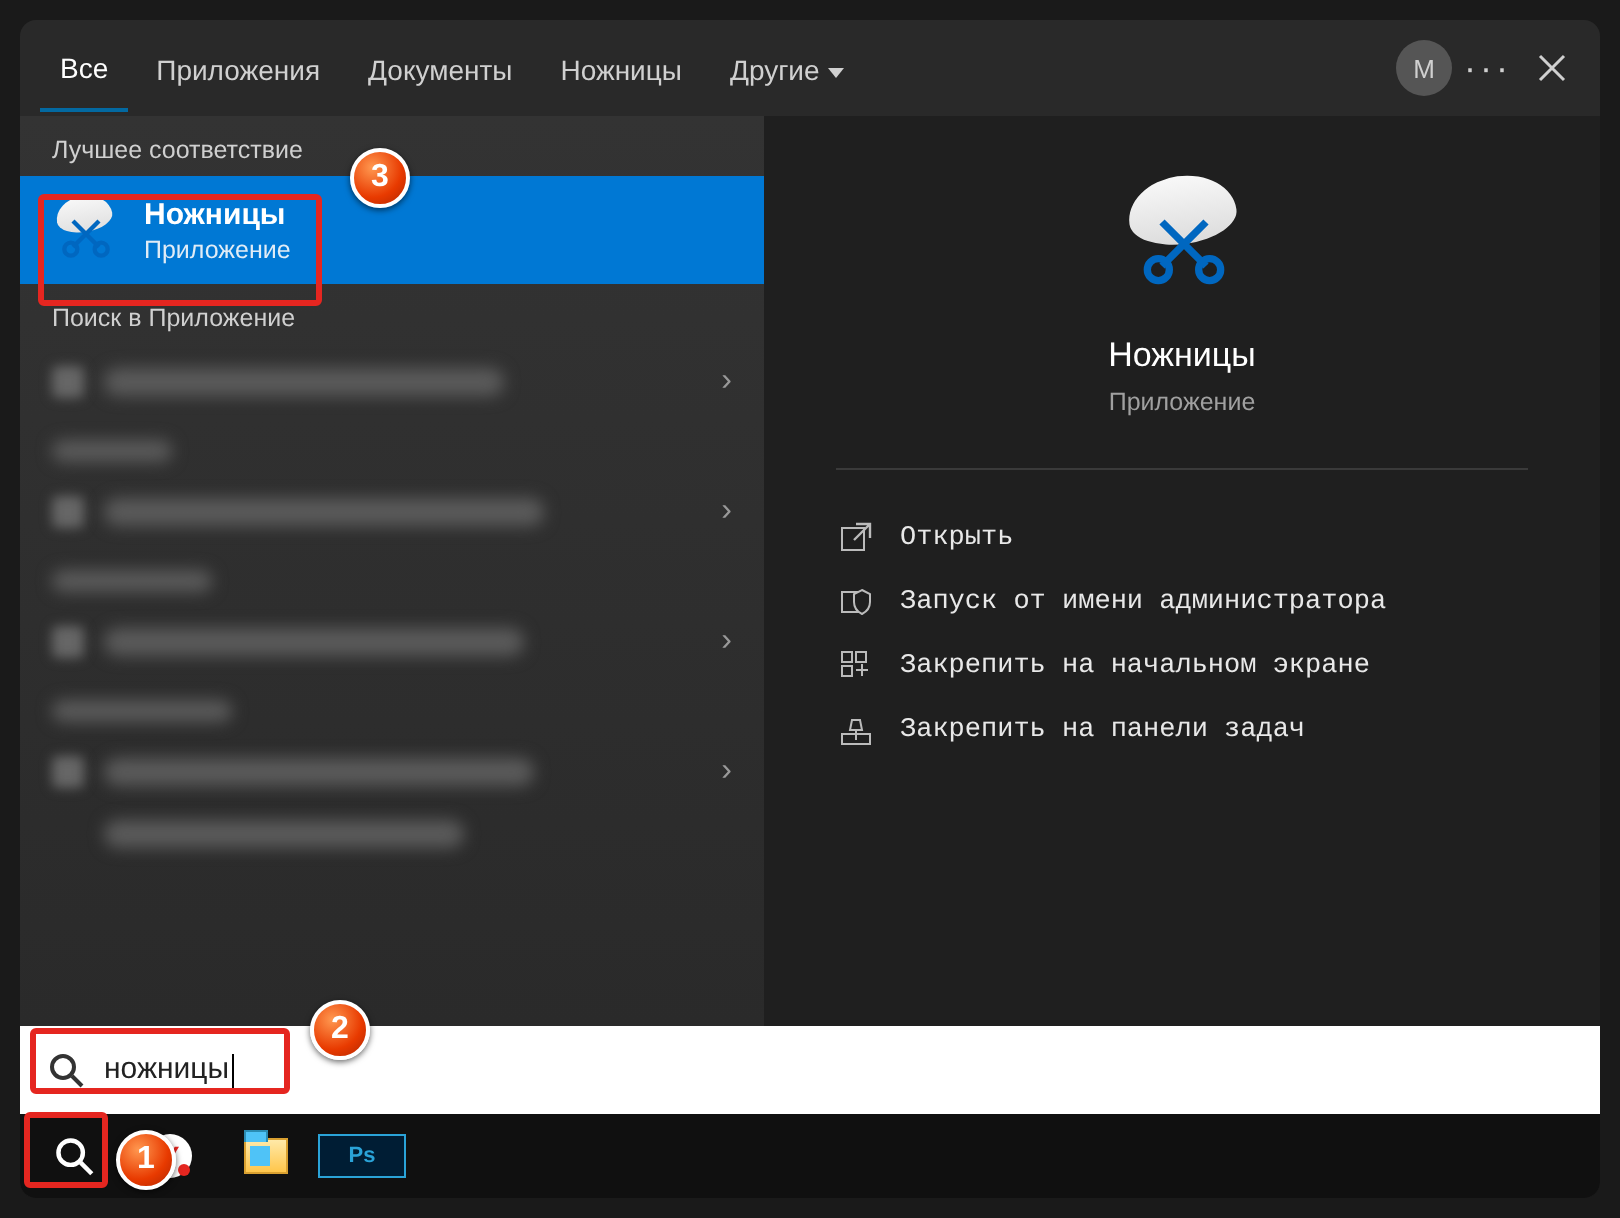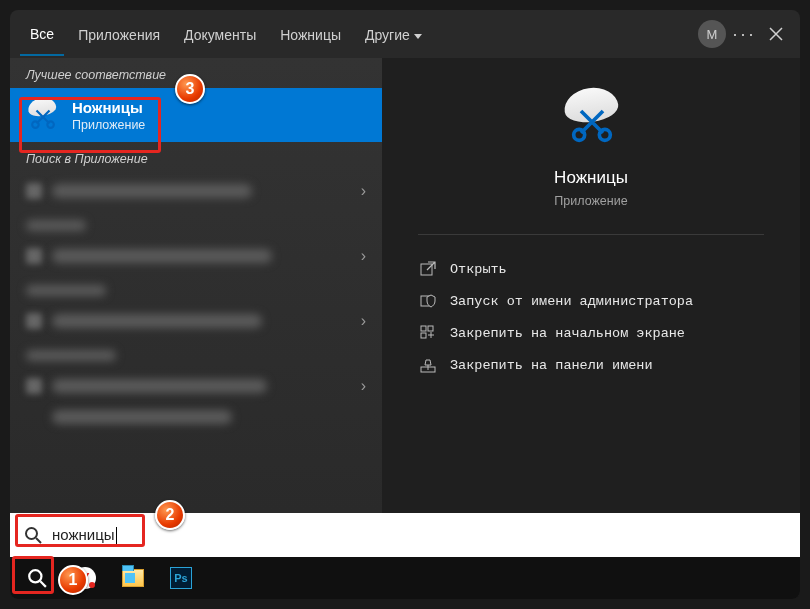--- a/index.html
+++ b/index.html
@@ -53,21 +53,20 @@
     width: 372px;
     background: linear-gradient(#333, #2a2a2a);
     display: flex;
     flex-direction: column;
     position: relative;
   }
   .section-label {
     color: #d0d0d0;
     font-size: 12.5px;
     padding: 10px 16px 6px;
-    font-style: italic;
   }
   .best-match {
     background: #0078d4;
     padding: 10px 16px;
     display: flex;
     align-items: center;
     gap: 12px;
   }
   .best-match .title { color: #fff; font-size: 15px; font-weight: 600; }
   .best-match .sub { color: #e0ecf6; font-size: 12.5px; margin-top: 2px;}
@@ -157,21 +156,21 @@
   }
   .explorer-icon {
     width: 22px; height: 18px;
     background: linear-gradient(#ffe9a8,#ffc64b);
     border: 1px solid #d9a030;
     position: relative;
   }
   .explorer-icon::before{content:"";position:absolute;left:-1px;top:-5px;width:10px;height:5px;background:#4fc3f7;border:1px solid #2b8cb3;border-bottom:none;}
   .explorer-icon::after{content:"";position:absolute;left:2px;top:3px;width:10px;height:10px;background:#4fc3f7;}
   .ps-icon {
-    width: 22px; height: 22px;
+    width: 44px; height: 22px;
     background: #001d34;
     border: 1px solid #2aa3d8;
     color: #2aa3d8;
     font-size: 11px; font-weight: 700;
     display: flex; align-items: center; justify-content: center;
   }
   .yandex-icon {
     width: 22px; height: 22px;
     background: #fff;
     border-radius: 50%;
@@ -316,21 +315,21 @@
               <rect x="1" y="8" width="5" height="5" fill="none" stroke="#bbb"></rect>
               <path d="M11 7 L11 13 M8 10 L14 10" stroke="#bbb"></path>
             </svg>
           <span>Закрепить на начальном экране</span>
         </div>
         <div class="action">
           <svg width="16" height="16" viewBox="0 0 16 16">
               <rect x="1" y="10" width="14" height="5" fill="none" stroke="#bbb"></rect>
               <path d="M6 3 H10 L11 8 H5 Z M8 8 V13" fill="none" stroke="#bbb"></path>
             </svg>
-          <span>Закрепить на панели имени</span>
+          <span>Закрепить на панели задач</span>
         </div>
       </div>
     </div>
   </div>
 
   <div class="search-bar">
     <svg width="18" height="18" viewBox="0 0 18 18">
         <circle cx="7.5" cy="7.5" r="5.5" fill="none" stroke="#333" stroke-width="2"></circle>
         <line x1="12" y1="12" x2="17" y2="17" stroke="#333" stroke-width="2"></line>
       </svg>

